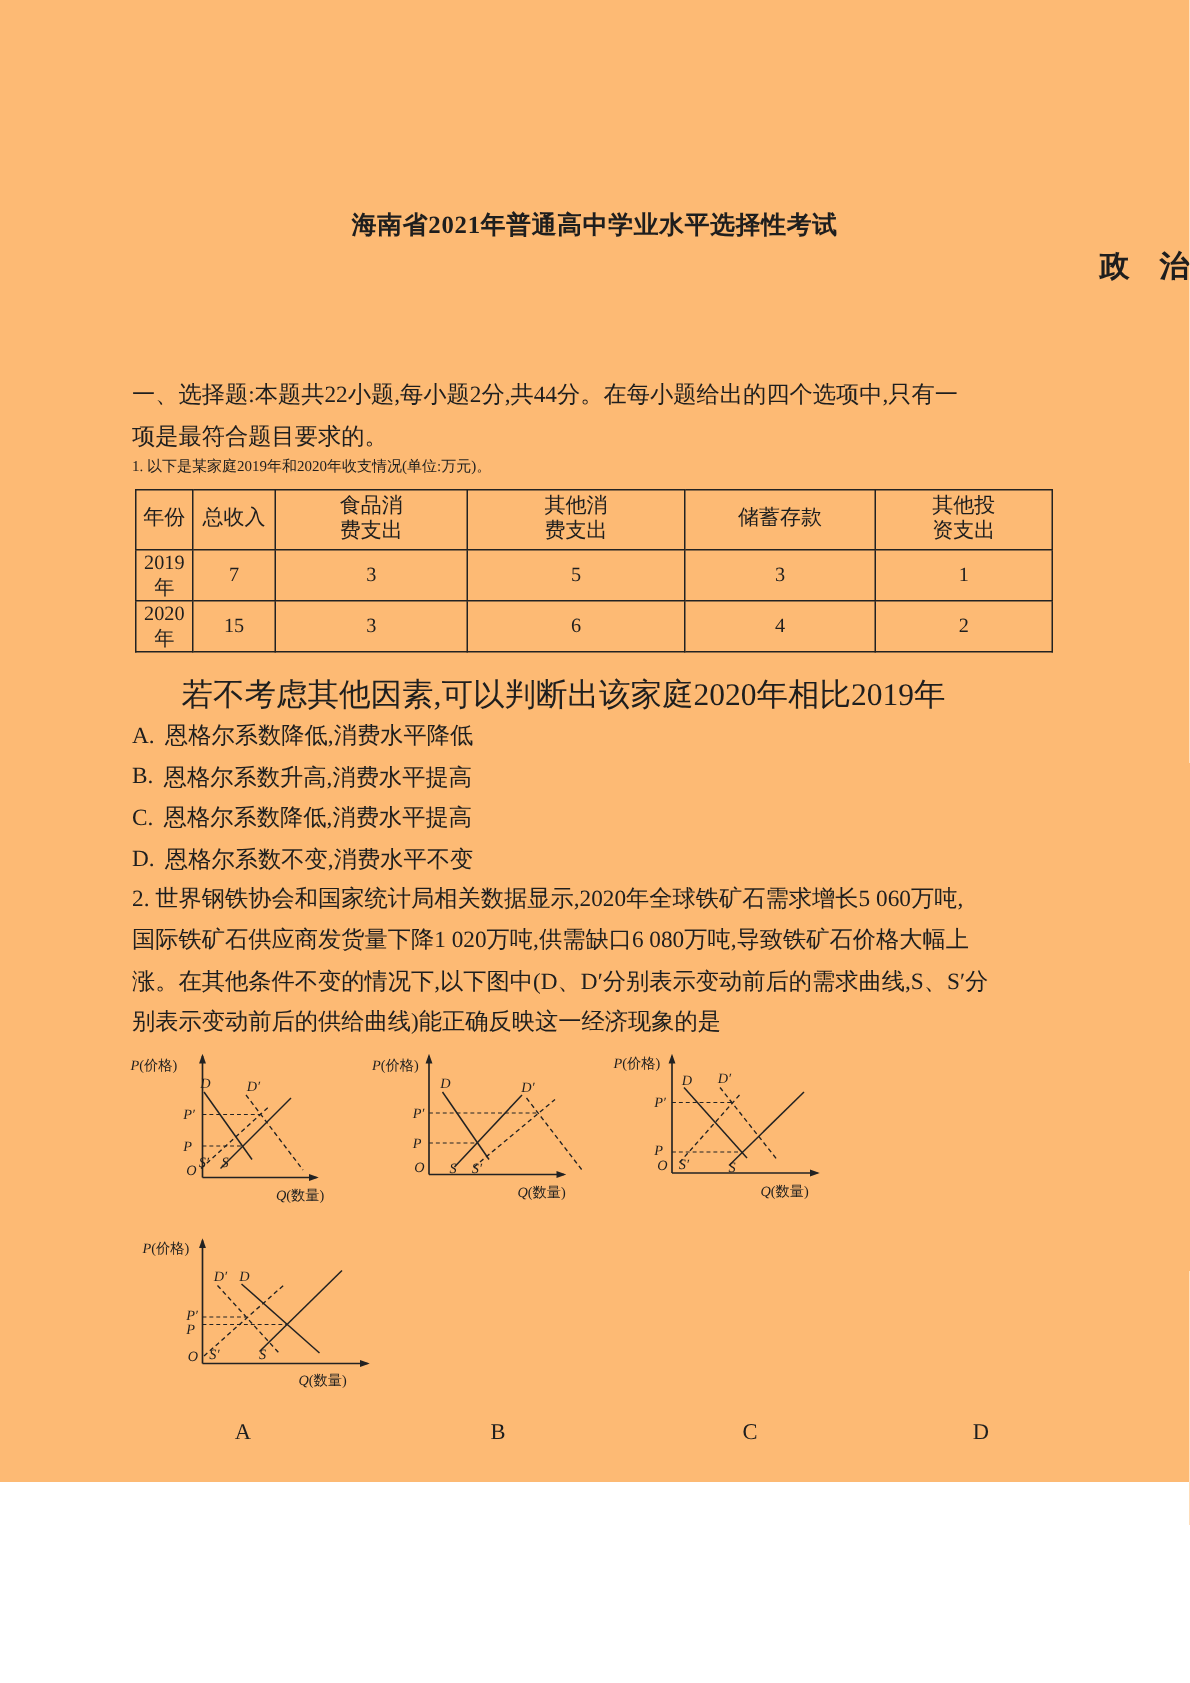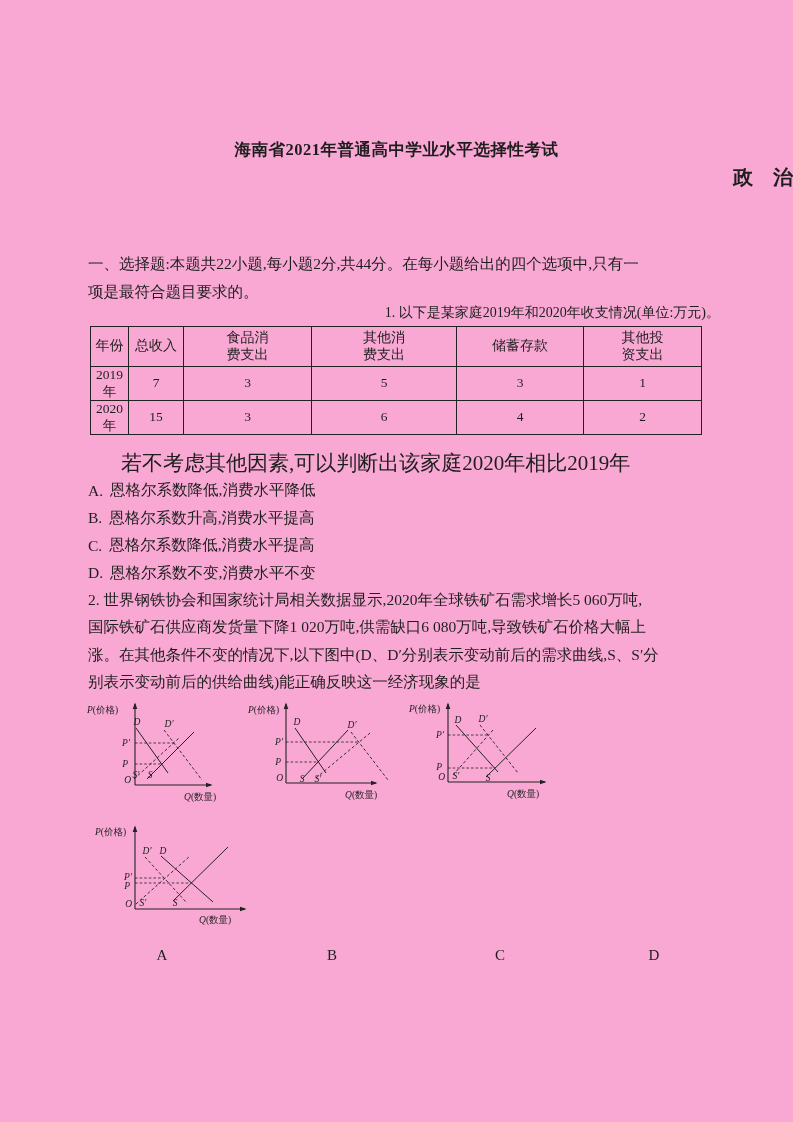--- a/index.html
+++ b/index.html
@@ -1,23 +1,23 @@
 <!DOCTYPE html>
 <html><head>
 <meta charset="utf-8">
 <style>
   html,body{margin:0;padding:0;background:#ffffff;}
-  .page{position:relative;width:793px;height:1122px;background:#f9a8d4;color:#1e1e1e;
+  .page{position:relative;width:793px;height:988px;background:#fdba74;color:#1e1e1e;
         font-family:"Liberation Serif","DejaVu Serif",serif;overflow:hidden;}
   .abs{position:absolute;}
   .doc-title{top:139px;left:0;width:793px;text-align:center;font-size:16.5px;font-weight:700;letter-spacing:.5px;}
   .doc-subject{top:164px;left:0;width:793px;text-align:right;font-size:20px;font-weight:700;}
   .exam-info{top:199px;left:88px;width:624px;font-size:15.5px;text-indent:33px;}
   .sec-header{top:250px;left:88px;width:632px;font-size:15.5px;line-height:27.5px;}
-  .q1-intro{top:304px;left:88px;width:632px;font-size:14px;text-align:right;}
+  .q1-intro{top:304px;left:88px;width:632px;font-size:10px;}
   table.income{position:absolute;top:326px;left:90px;width:611px;border-collapse:collapse;table-layout:fixed;}
   table.income th,table.income td{border:1.6px solid #222;text-align:center;vertical-align:middle;
         font-weight:400;font-size:14px;line-height:1.2;white-space:pre-line;padding:0;}
   table.income th{height:39px;}
   table.income td{height:33px;font-size:13.5px;}
   .q1-prompt{top:449px;left:88px;width:632px;font-size:21px;text-indent:33px;}
   .options{top:477px;left:88px;width:632px;font-size:15.5px;}
   .opt{height:27.5px;display:flex;align-items:center;}
   .opt .ol{margin-right:7px;}
   .q2-text{top:586px;left:88px;width:640px;font-size:15.5px;line-height:27.4px;}

